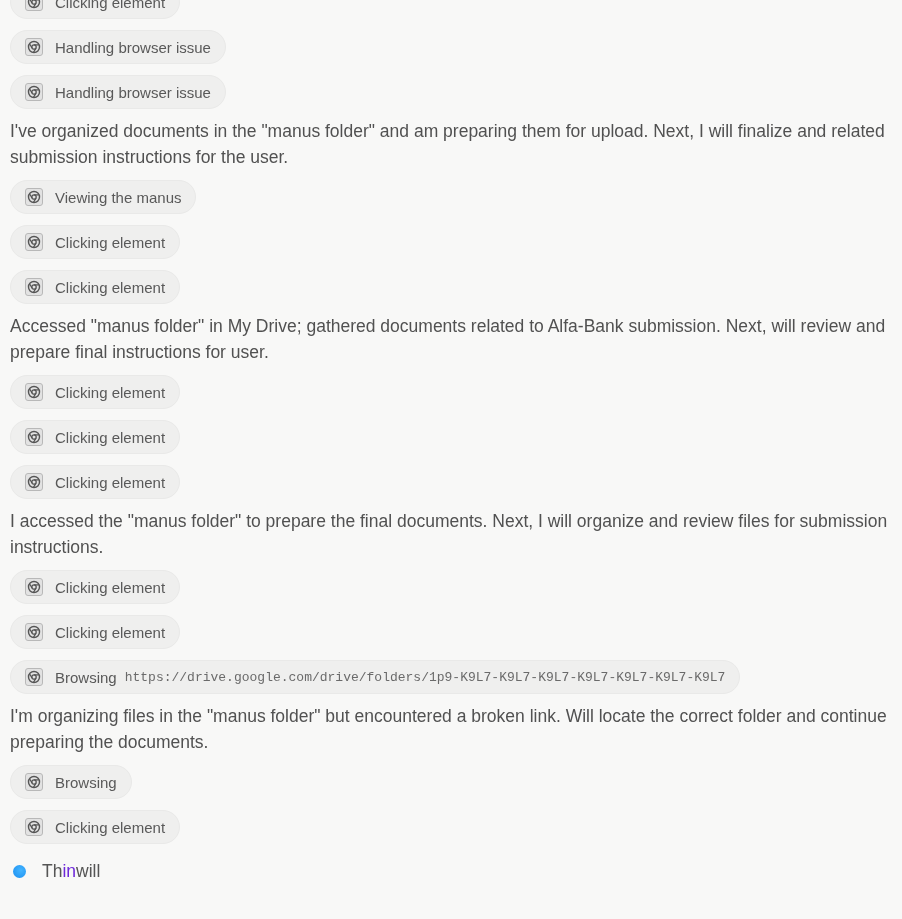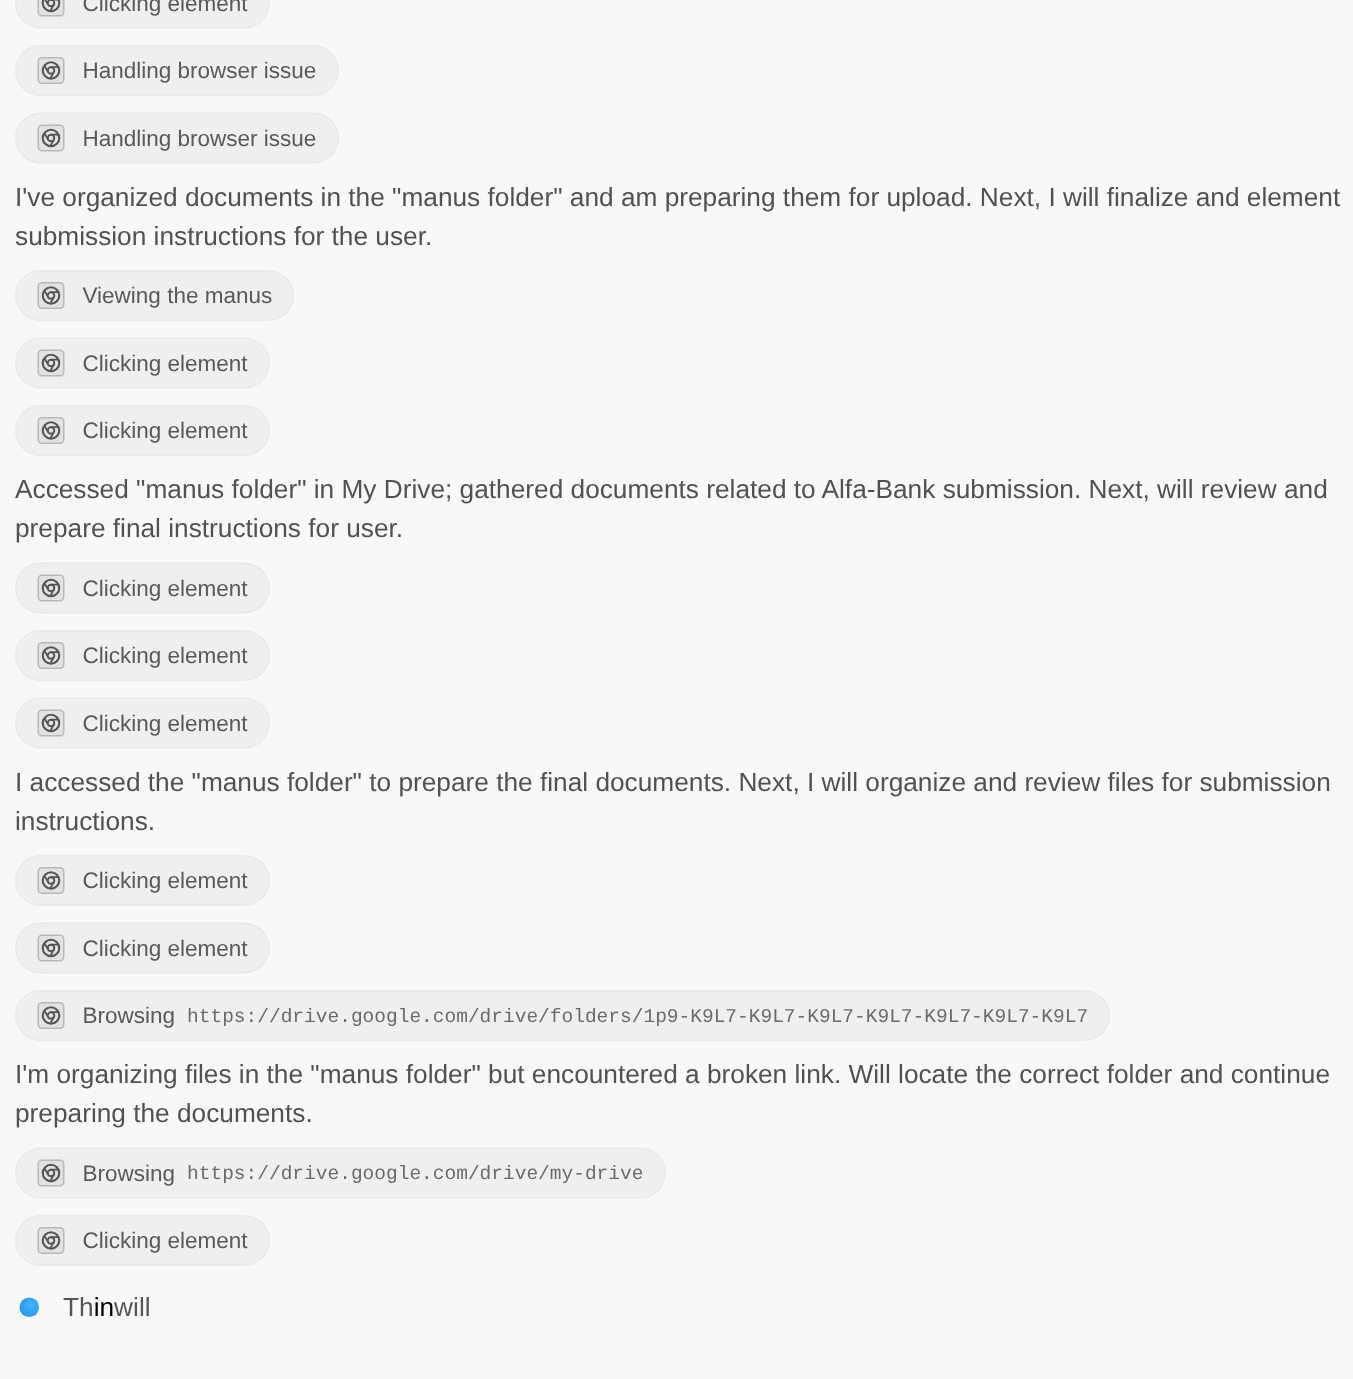--- a/index.html
+++ b/index.html
@@ -42,21 +42,21 @@
   }
   .thinking {
     display: flex; align-items: center; margin-top: 6px;
     font-size: 17.5px; color: #555;
   }
   .dot {
     width: 13px; height: 13px; border-radius: 50%;
     background: radial-gradient(circle at 60% 40%, #43b4ff, #1a8ef0);
     margin: 0 16px 0 3px;
   }
-  .thinking .t2 { color: #000000; }
+  .thinking .t2 { color: #6d28d9; }
 </style>
 </head>
 <body>
 
 <div class="feed">
 
   <div class="row"><div class="chip">
     <span class="ico">
           <svg viewBox="0 0 14 14">
             <circle cx="7" cy="7" r="5.5" fill="none" stroke="#555" stroke-width="1.4"></circle>
@@ -82,21 +82,21 @@
     <span class="ico">
           <svg viewBox="0 0 14 14">
             <circle cx="7" cy="7" r="5.5" fill="none" stroke="#555" stroke-width="1.4"></circle>
             <circle cx="7" cy="7" r="2.2" fill="none" stroke="#555" stroke-width="1.3"></circle>
             <path d="M7 4.8 L11.8 4.8 M5.1 8.1 L2.7 4 M8.9 8.1 L6.5 12.4" stroke="#555" stroke-width="1.2"></path>
           </svg>
         </span>
     <span>Handling browser issue</span>
   </div></div>
 
-  <div class="msg">I've organized documents in the "manus folder" and am preparing them for upload. Next, I will finalize and element submission instructions for the user.</div>
+  <div class="msg">I've organized documents in the "manus folder" and am preparing them for upload. Next, I will finalize and related submission instructions for the user.</div>
 
   <div class="row"><div class="chip">
     <span class="ico">
           <svg viewBox="0 0 14 14">
             <circle cx="7" cy="7" r="5.5" fill="none" stroke="#555" stroke-width="1.4"></circle>
             <circle cx="7" cy="7" r="2.2" fill="none" stroke="#555" stroke-width="1.3"></circle>
             <path d="M7 4.8 L11.8 4.8 M5.1 8.1 L2.7 4 M8.9 8.1 L6.5 12.4" stroke="#555" stroke-width="1.2"></path>
           </svg>
         </span>
     <span>Viewing the manus</span>
@@ -199,21 +199,20 @@
 
   <div class="row"><div class="chip">
     <span class="ico">
           <svg viewBox="0 0 14 14">
             <circle cx="7" cy="7" r="5.5" fill="none" stroke="#555" stroke-width="1.4"></circle>
             <circle cx="7" cy="7" r="2.2" fill="none" stroke="#555" stroke-width="1.3"></circle>
             <path d="M7 4.8 L11.8 4.8 M5.1 8.1 L2.7 4 M8.9 8.1 L6.5 12.4" stroke="#555" stroke-width="1.2"></path>
           </svg>
         </span>
     <span>Browsing</span>
-    <span class="url">https://drive.google.com/drive/my-drive</span>
   </div></div>
 
   <div class="row"><div class="chip">
     <span class="ico">
           <svg viewBox="0 0 14 14">
             <circle cx="7" cy="7" r="5.5" fill="none" stroke="#555" stroke-width="1.4"></circle>
             <circle cx="7" cy="7" r="2.2" fill="none" stroke="#555" stroke-width="1.3"></circle>
             <path d="M7 4.8 L11.8 4.8 M5.1 8.1 L2.7 4 M8.9 8.1 L6.5 12.4" stroke="#555" stroke-width="1.2"></path>
           </svg>
         </span>

